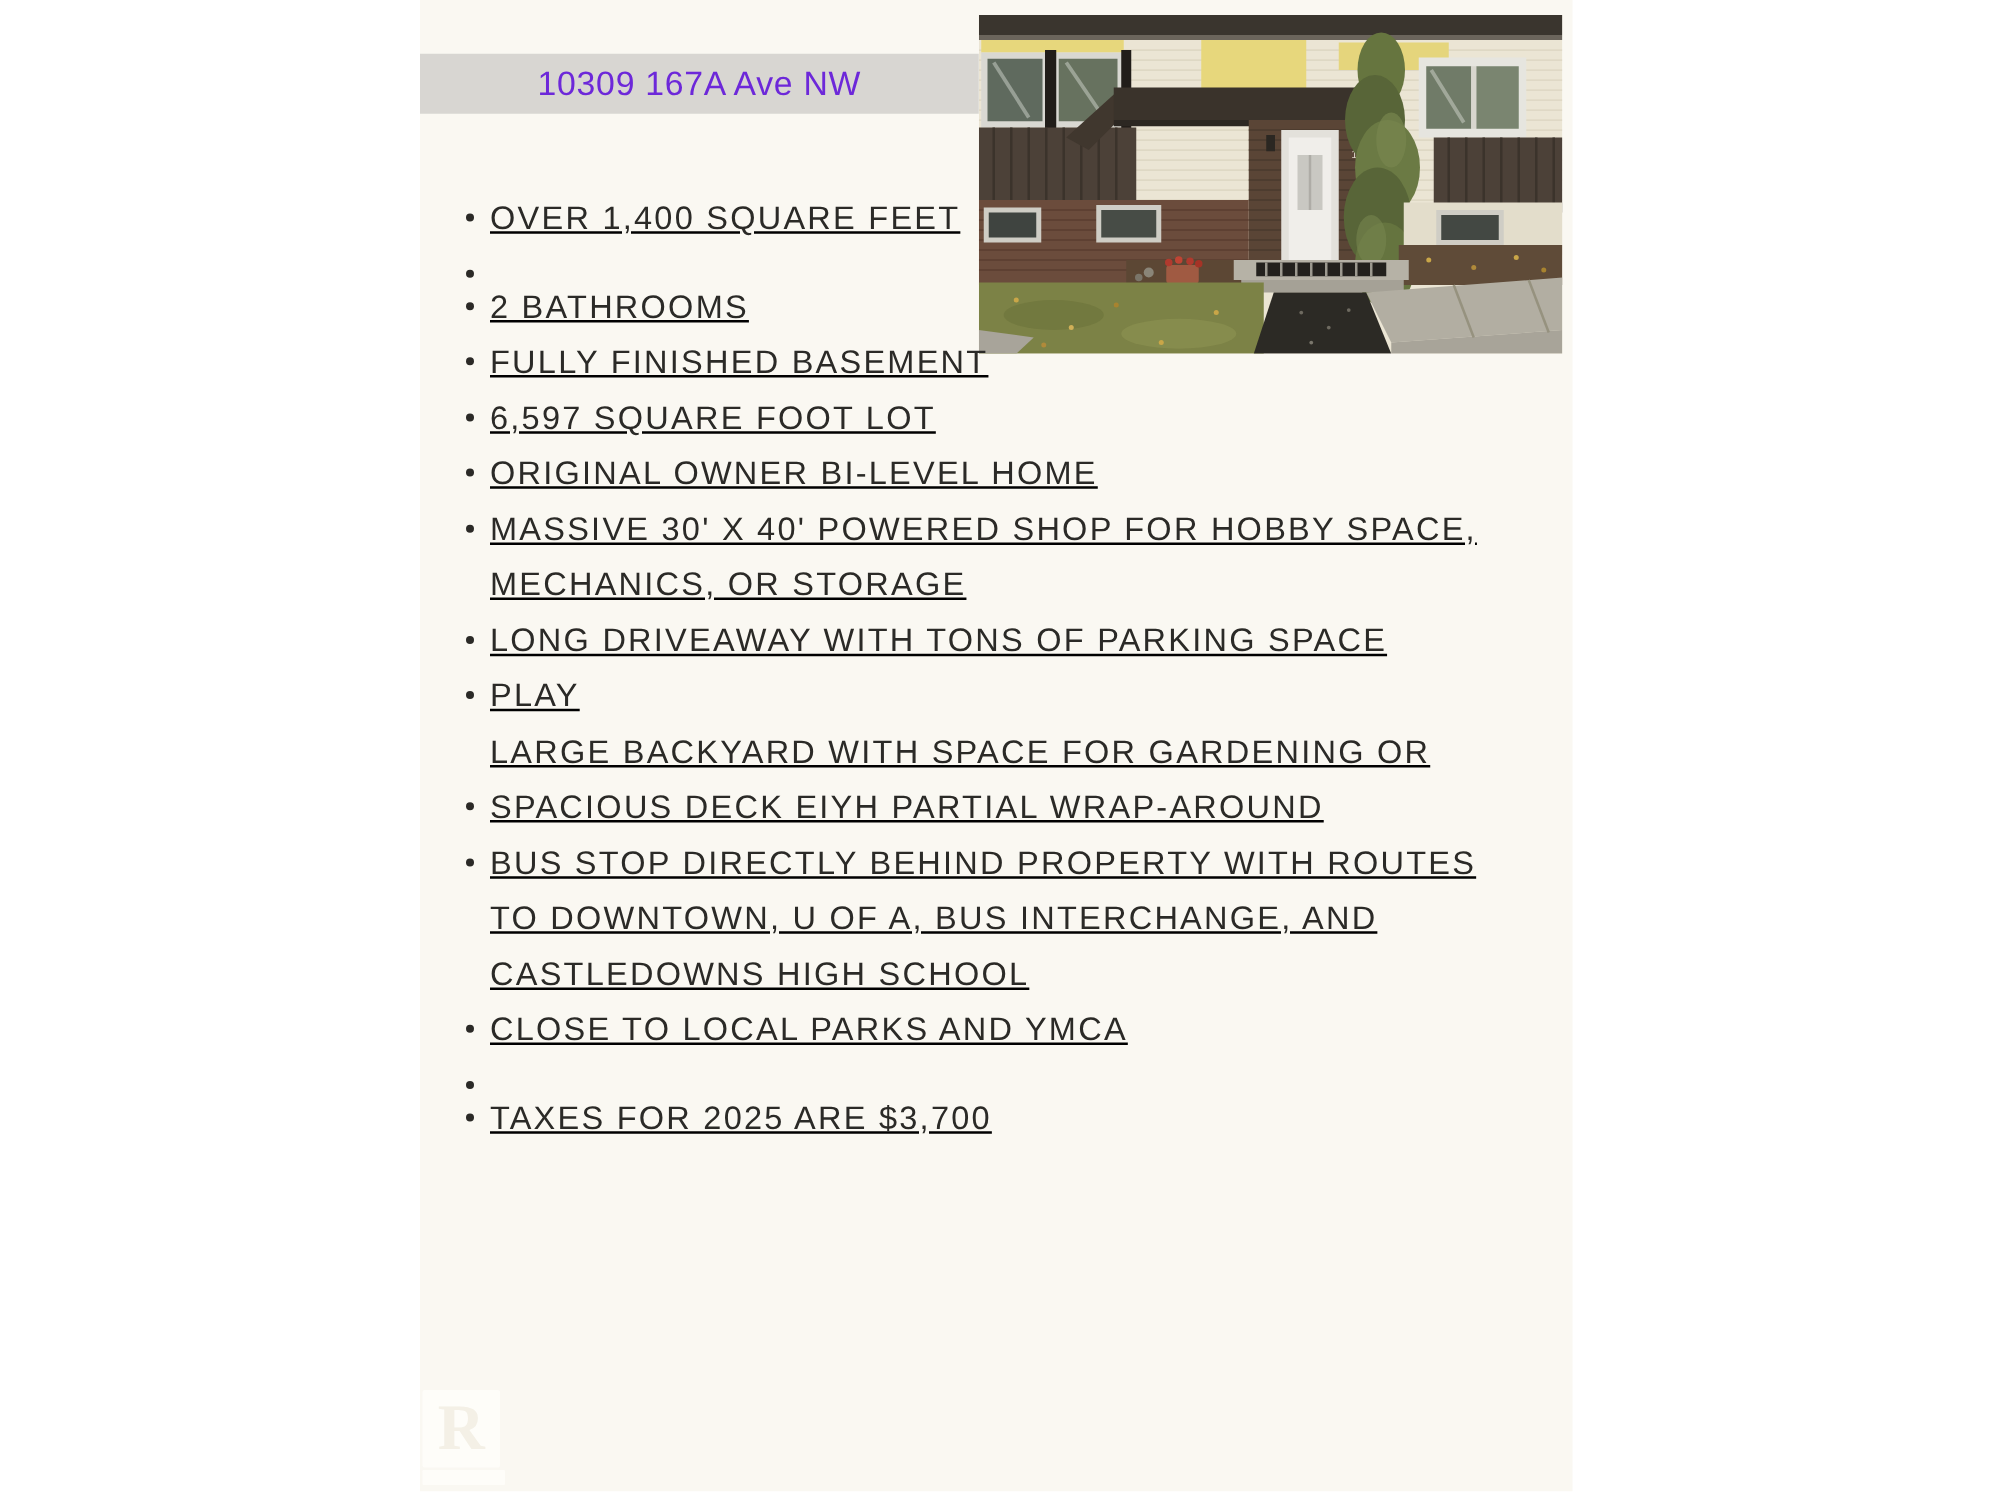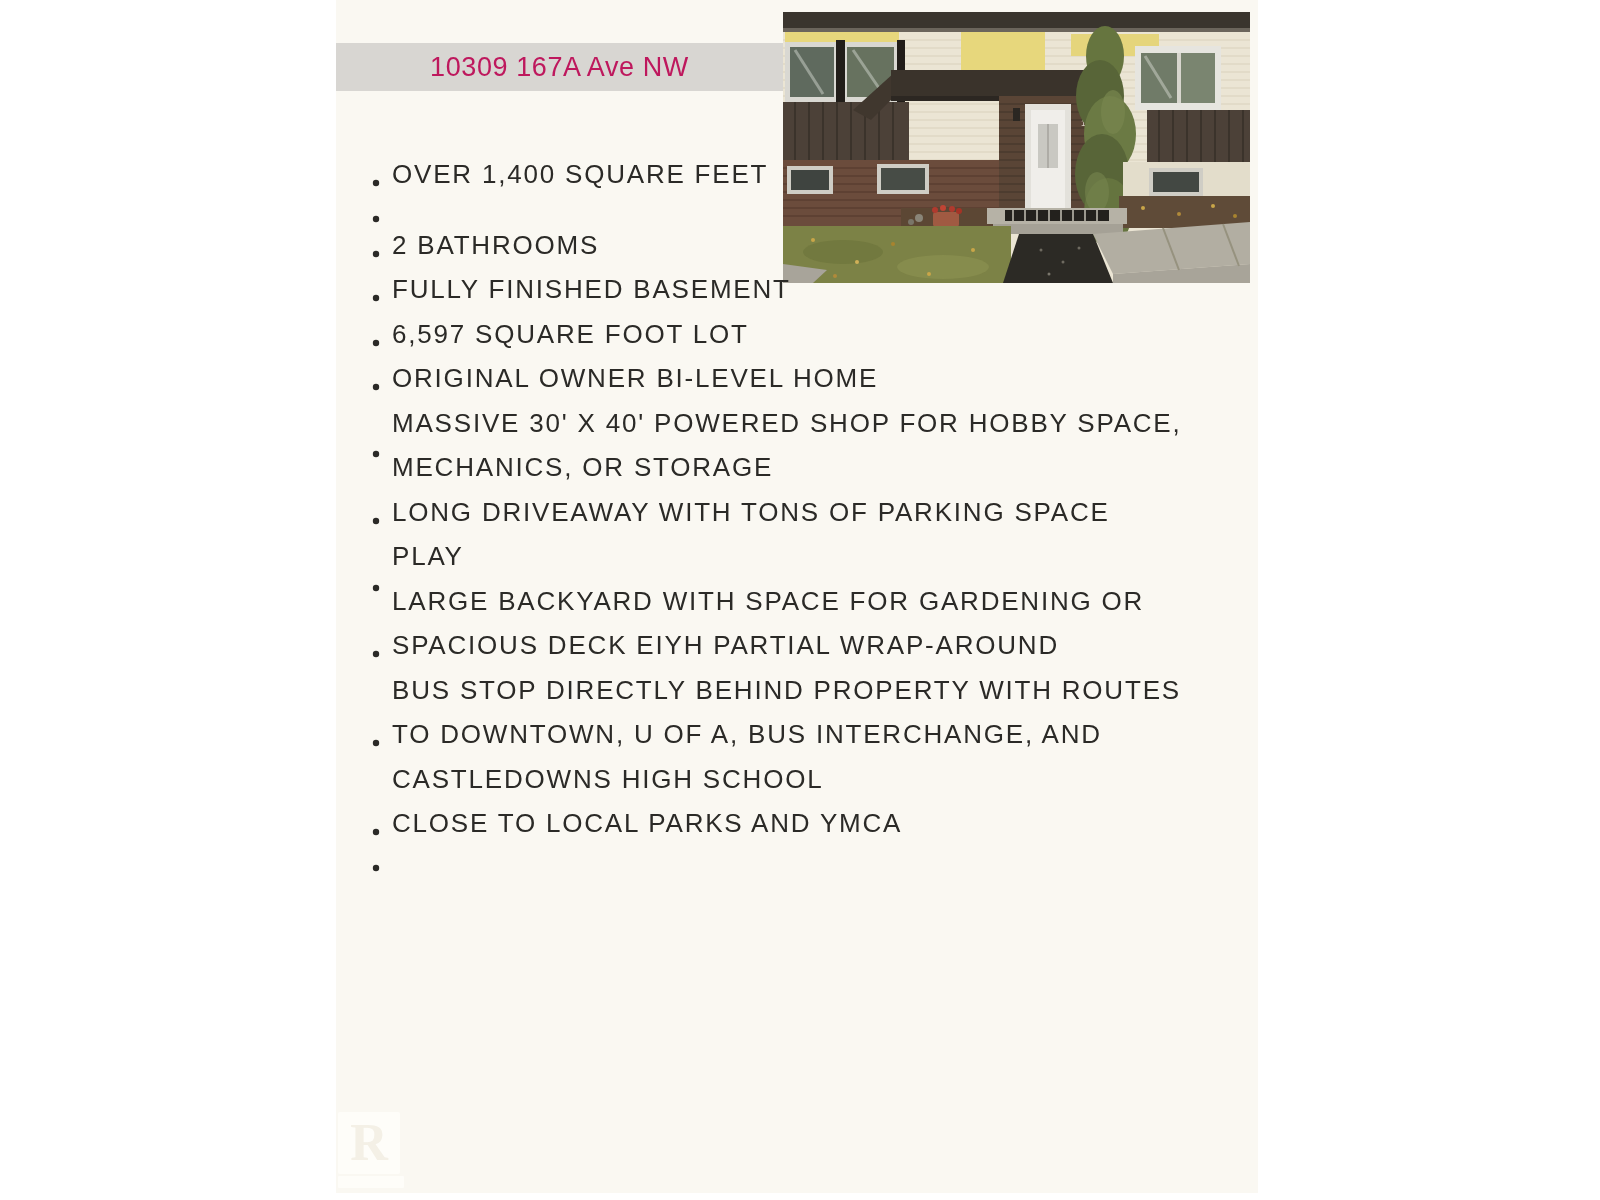--- a/index.html
+++ b/index.html
@@ -17,40 +17,41 @@
   }
   .banner {
     position: absolute;
     left: 0; top: 43px;
     width: 447px; height: 48px;
     background: #d8d6d2;
     display: flex; align-items: center; justify-content: center;
   }
   .banner-title {
     font-size: 27px;
-    color: #be185d;
+    color: #6d28d9;
     letter-spacing: 0.6px;
     font-weight: 500;
   }
   .photo {
     position: absolute;
     left: 447px; top: 12px;
     width: 467px; height: 271px;
     overflow: hidden;
   }
   .photo svg { display: block; width: 467px; height: 271px; }
   .features {
     position: absolute;
     left: 36px; top: 152px;
     list-style: none;
     width: 870px;
   }
   .features li {
     display: flex;
-    align-items: center;
+    align-items: flex-start;
+    text-decoration: underline;
   }
   .bullet-dot {
     flex: 0 0 8px;
     width: 8px; height: 8px;
     margin-top: 18px;
     margin-right: 12px;
     border-radius: 50%;
     background: #2b2a27;
     transform: scale(0.8);
   }
@@ -348,20 +349,26 @@
       </li>
       <li>
         <span class="bullet-dot"></span>
         <div class="feature-text">
           <div class="feature-line">CLOSE TO LOCAL PARKS AND YMCA</div>
         </div>
       </li>
       <li>
         <span class="bullet-dot"></span>
       </li>
+      <li>
+        <span class="bullet-dot"></span>
+        <div class="feature-text">
+          <div class="feature-line">TAXES FOR 2025 ARE $3,700</div>
+        </div>
+      </li>
     </ul>
 
   <div class="realtor-logo">
     <div class="realtor-box">
       <span class="realtor-r">R</span>
     </div>
     <div class="realtor-bar"></div>
   </div>
 
 </div>

